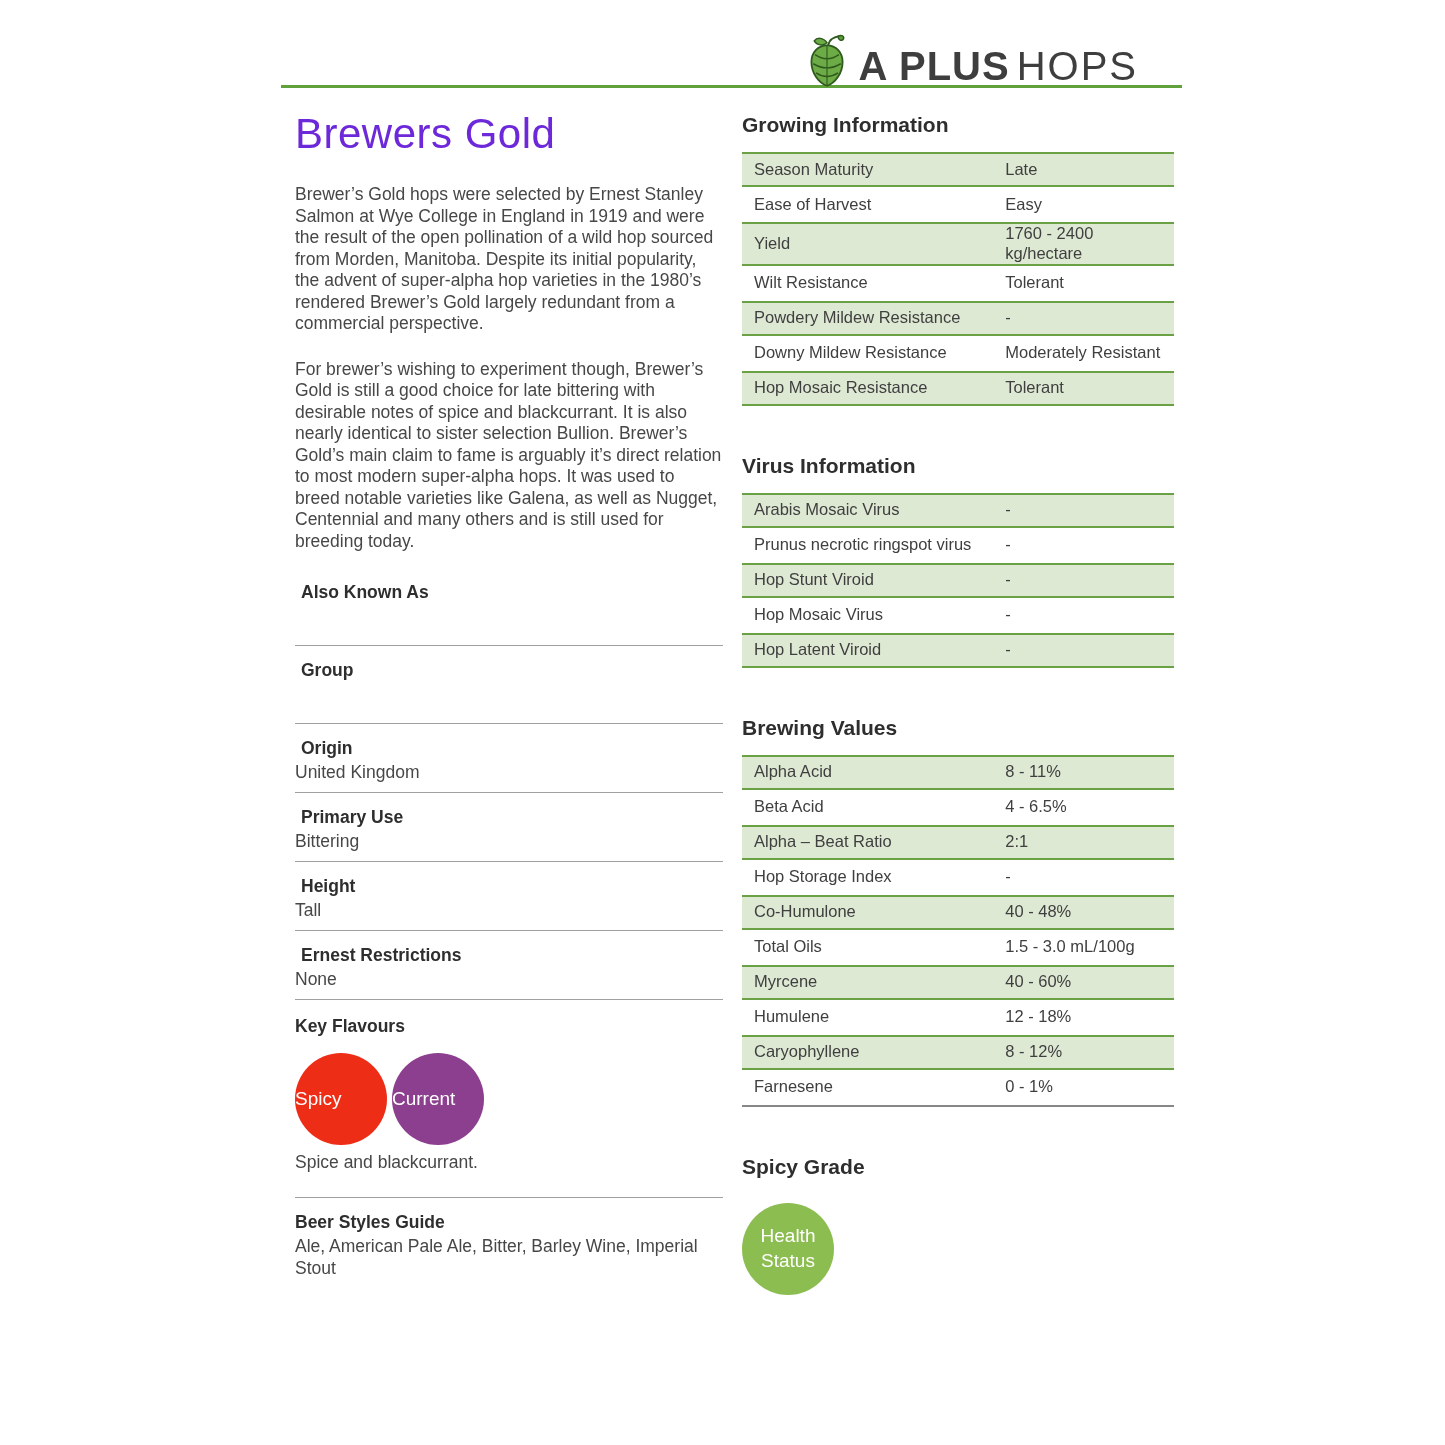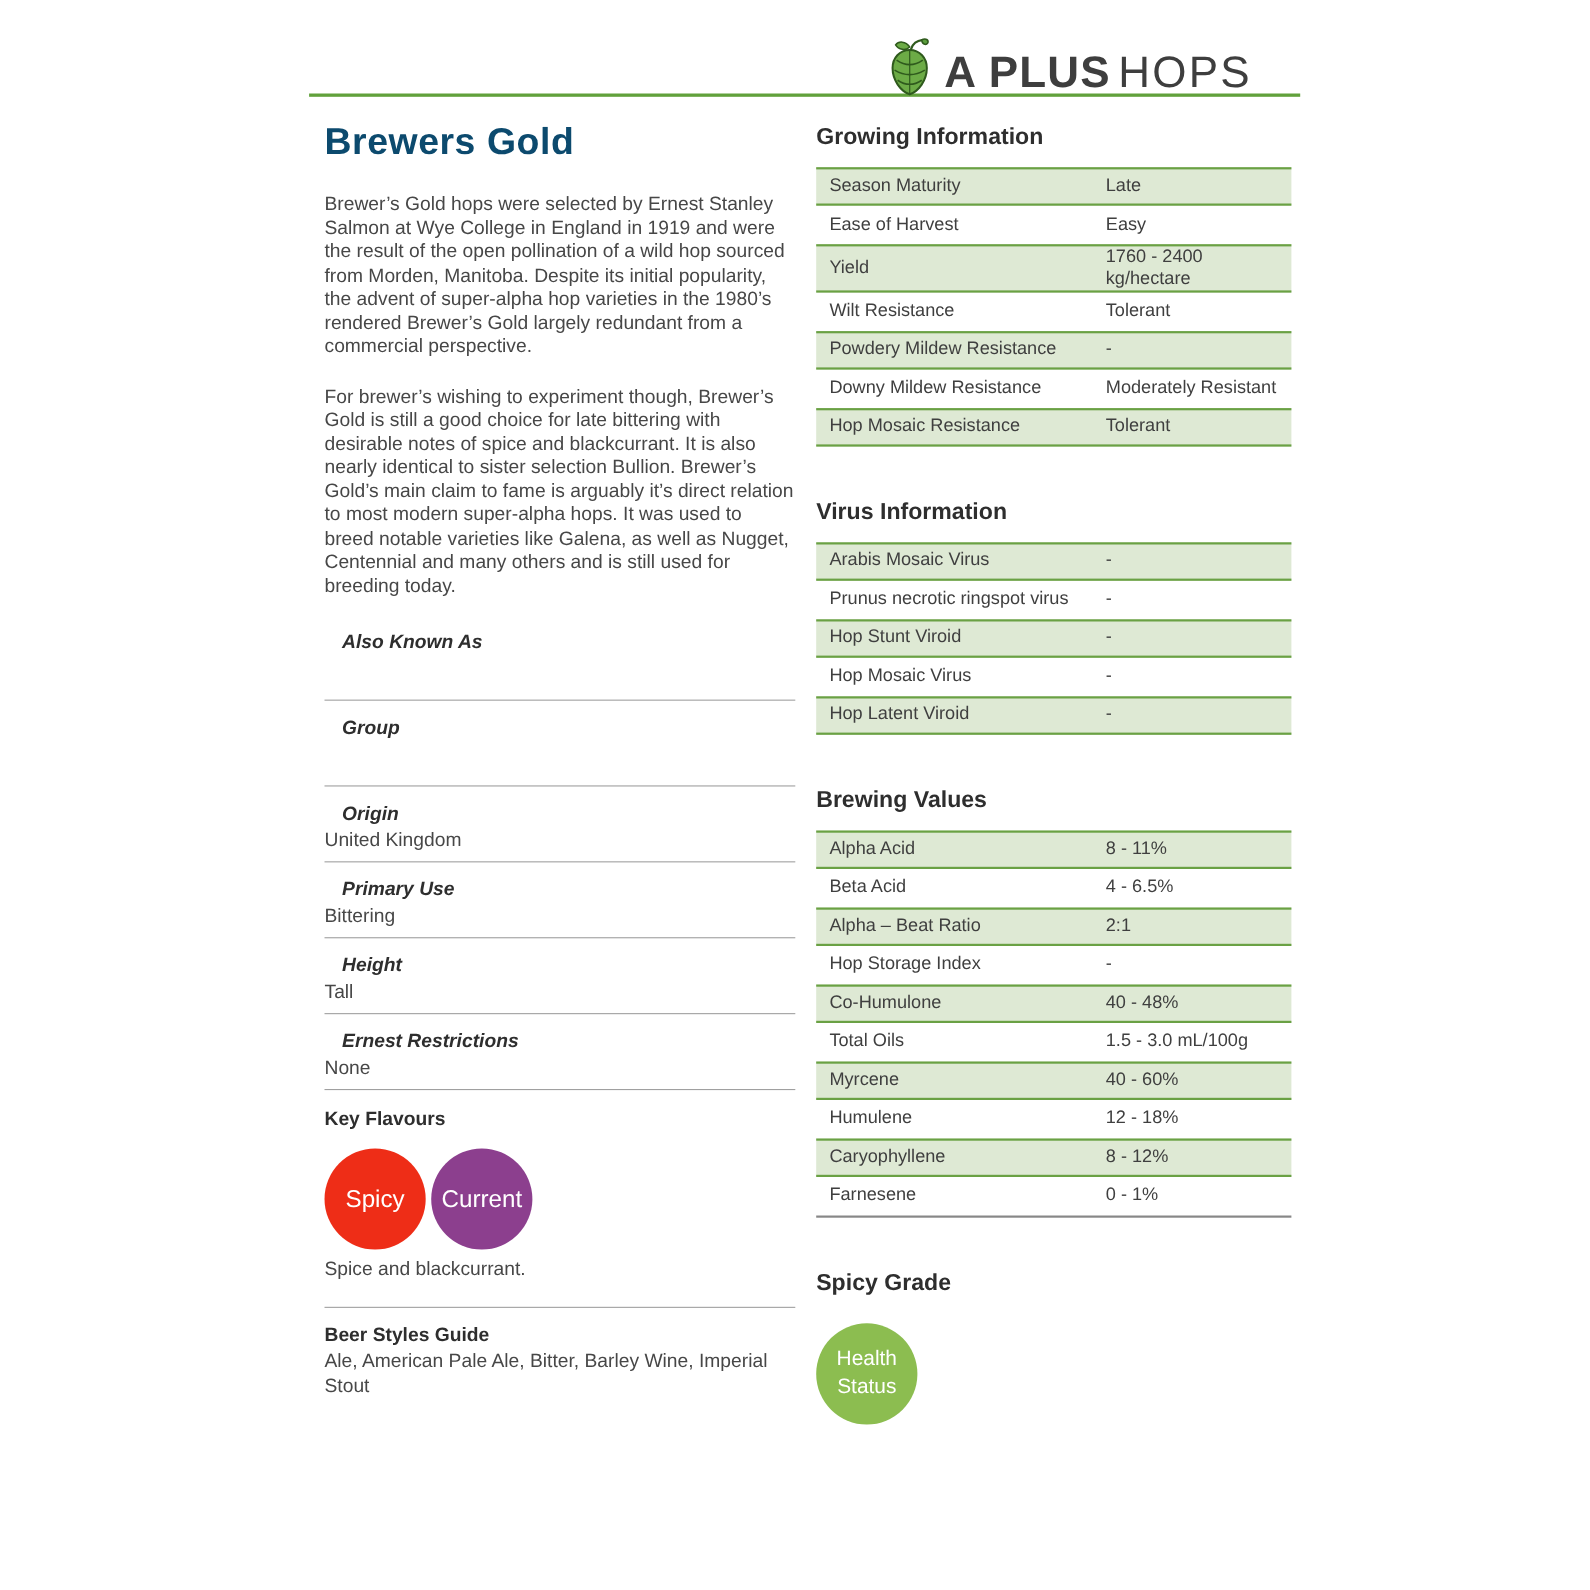--- a/index.html
+++ b/index.html
@@ -16,36 +16,36 @@
     padding-right:44px; box-sizing:border-box;
   }
   .logo { display:flex; align-items:flex-end; gap:9px; }
   .logo svg { width:44px; height:54px; display:block; margin-bottom:-3px; }
   .logo-text { font-size:40px; line-height:0.95; color:#3e3e3e; white-space:nowrap; letter-spacing:1px; }
   .brand-bold { font-weight:700; }
   .brand-light { font-weight:400; margin-left:7px; letter-spacing:2px; }
 
   
   .left-col { position:absolute; left:295px; top:104px; width:428px; }
-  h1.title { font-size:34px; font-weight:700; color:#0c4a6e; margin:6px 0 26px 0; letter-spacing:0.5px; }
+  h1.title { font-size:42px; font-weight:400; color:#6d28d9; margin:6px 0 26px 0; letter-spacing:0.5px; }
   .para { font-size:17.5px; line-height:1.23; margin:0 0 24px 0; color:#474747; }
 
   .sections { margin-top:30px; }
   .section { border-bottom:1px solid #a0a0a0; }
-  .section h3 { font-size:17.5px; font-weight:700; color:#2e2e2e; margin:14px 0 0 16px;font-style:italic; }
+  .section h3 { font-size:17.5px; font-weight:700; color:#2e2e2e; margin:14px 0 0 6px; }
   .section .value, .section p { font-size:17.5px; margin:3px 0 0 0; color:#474747; }
   .section.label-only { padding-bottom:42px; }
   .section.has-value { padding-bottom:9px; }
 
   .kf-block { border-bottom:1px solid #a0a0a0; padding-bottom:24px; }
   .kf-block h3 { font-size:17.5px; font-weight:700; color:#2e2e2e; margin:16px 0 0 0; }
   .flavour-row { display:flex; gap:5px; margin-top:16px; }
   .flavour-circle {
     width:92px; height:92px; border-radius:50%; color:#ffffff;
-    display:flex; align-items:center; justify-content:center; font-size:22px; flex:0 0 auto;
+    display:flex; align-items:center; font-size:19px; flex:0 0 auto;
   }
   .kf-caption { font-size:17.5px; margin:7px 0 0 0; color:#474747; }
 
   .beer-block h3 { font-size:17.5px; font-weight:700; color:#2e2e2e; margin:14px 0 0 0; }
   .beer-block p { font-size:17.5px; line-height:1.23; margin:3px 0 0 0; color:#474747; }
 
   
   .right-col { position:absolute; left:742px; top:105px; width:432px; }
   .rc-heading { font-size:21px; font-weight:700; color:#2e2e2e; margin:0; }
   .rc-heading.first { margin:8px 0 15px 0; }

